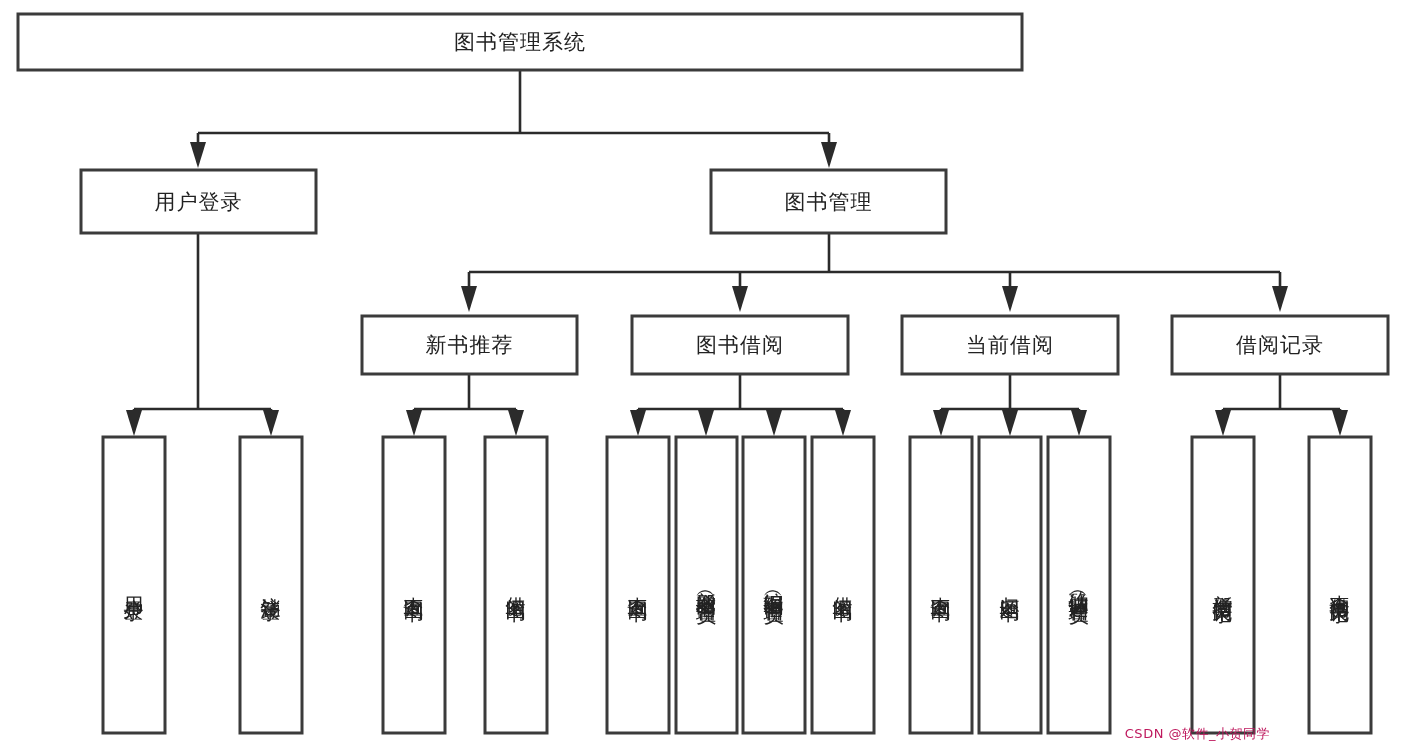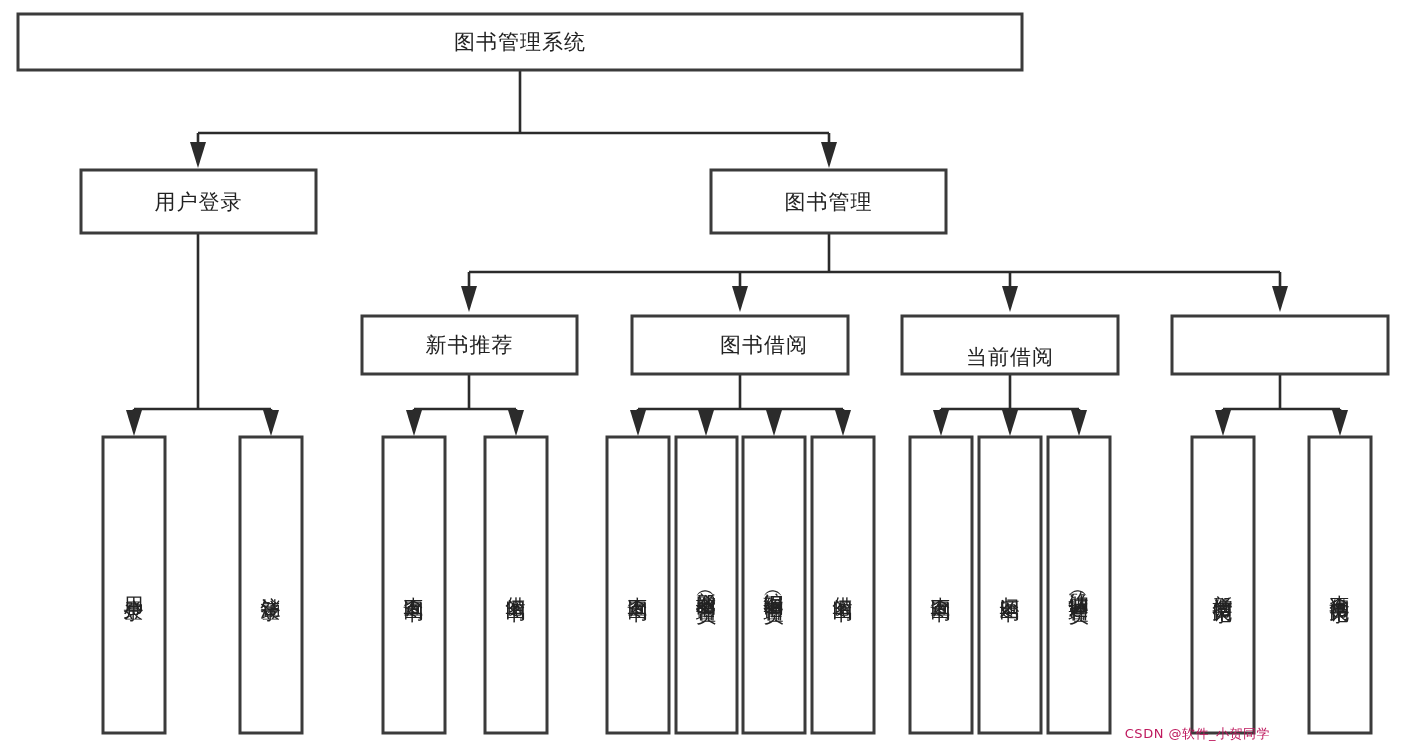--- a/index.html
+++ b/index.html
@@ -176,22 +176,23 @@
     <rect class="node-box" x="1192" y="437" width="62" height="296"></rect>
     <rect class="node-box" x="1309" y="437" width="62" height="296"></rect>
   </svg>
 
   <div class="hlabel-wrap" style="left:18px;top:14px;width:1004px;height:56px;">图书管理系统</div>
 
   <div class="hlabel-wrap" style="left:81px;top:170px;width:235px;height:63px;">用户登录</div>
   <div class="hlabel-wrap" style="left:362px;top:316px;width:215px;height:58px;">新书推荐</div>
 
   <div class="hlabel-wrap" style="left:711px;top:170px;width:235px;height:63px;">图书管理</div>
-  <div class="hlabel-wrap" style="left:632px;top:316px;width:216px;height:58px;padding-left:24px;">图书借阅</div>
-  <div class="hlabel-wrap" style="left:902px;top:316px;width:216px;height:58px;margin-top:12px;">当前借阅</div>
+  <div class="hlabel-wrap" style="left:632px;top:316px;width:216px;height:58px;">图书借阅</div>
+  <div class="hlabel-wrap" style="left:902px;top:316px;width:216px;height:58px;">当前借阅</div>
+  <div class="hlabel-wrap" style="left:1172px;top:316px;width:216px;height:58px;">借阅记录</div>
 
   <div class="vlabel-wrap" style="left:103px;top:437px;width:62px;height:296px;">用户登录</div>
   <div class="vlabel-wrap" style="left:240px;top:437px;width:62px;height:296px;">注销登录</div>
 
   <div class="vlabel-wrap" style="left:383px;top:437px;width:62px;height:296px;">查询图书</div>
   <div class="vlabel-wrap" style="left:485px;top:437px;width:62px;height:296px;">借阅图书</div>
 
   <div class="vlabel-wrap" style="left:607px;top:437px;width:62px;height:296px;">查询图书</div>
   <div class="vlabel-wrap" style="left:676px;top:437px;width:61px;height:296px;">新增图书（管理员）</div>
   <div class="vlabel-wrap" style="left:743px;top:437px;width:62px;height:296px;">编辑图书（管理员）</div>

